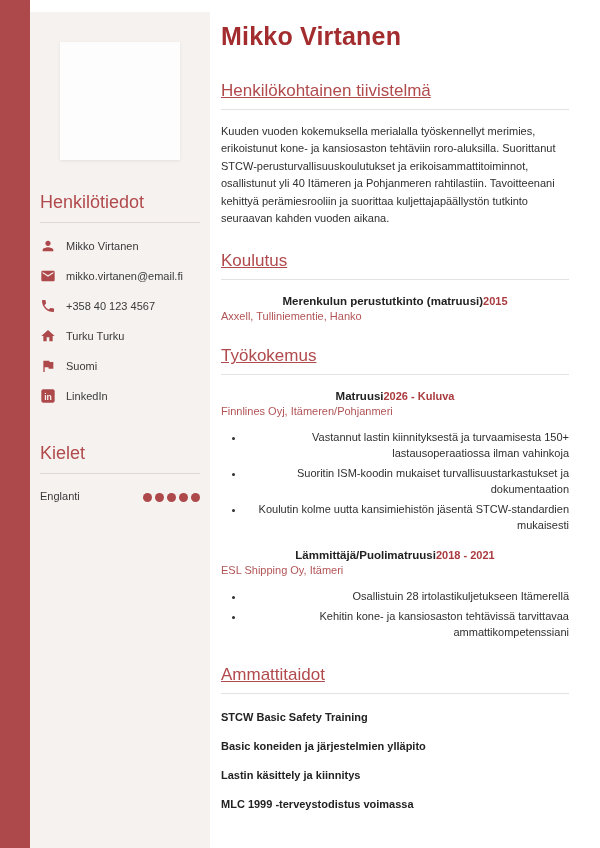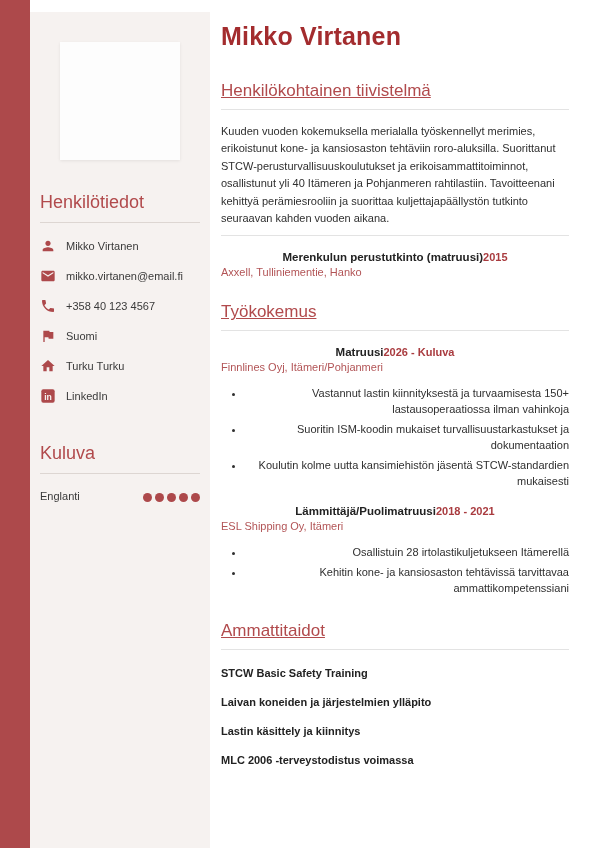--- a/index.html
+++ b/index.html
@@ -108,40 +108,40 @@
       <span class="txt">mikko.virtanen@email.fi</span>
     </div>
     <div class="contact-row">
       <svg class="icn" viewBox="0 0 24 24">
           <path fill="#ad494b" d="M6.62 10.79c1.44 2.83 3.76 5.14 6.59 6.59l2.2-2.2c.27-.27.67-.36 1.02-.24 1.12.37 2.33.57 3.57.57.55 0 1 .45 1 1V20c0 .55-.45 1-1 1-9.39 0-17-7.61-17-17 0-.55.45-1 1-1h3.5c.55 0 1 .45 1 1 0 1.25.2 2.45.57 3.57.11.35.03.74-.25 1.02l-2.2 2.2z"></path>
         </svg>
       <span class="txt">+358 40 123 4567</span>
     </div>
     <div class="contact-row">
       <svg class="icn" viewBox="0 0 24 24">
+          <path fill="#ad494b" d="M10 20v-6h4v6h5v-8h3L12 3 2 12h3v8z"></path>
+        </svg>
+      <span class="txt">Turku Turku</span>
+    </div>
+    <div class="contact-row">
+      <svg class="icn" viewBox="0 0 24 24">
           <path fill="#ad494b" d="M14.4 6L14 4H5v17h2v-7h5.6l.4 2h7V6z"></path>
         </svg>
       <span class="txt">Suomi</span>
-    </div>
-    <div class="contact-row">
-      <svg class="icn" viewBox="0 0 24 24">
-          <path fill="#ad494b" d="M10 20v-6h4v6h5v-8h3L12 3 2 12h3v8z"></path>
-        </svg>
-      <span class="txt">Turku Turku</span>
     </div>
     <div class="contact-row">
       <svg class="icn" viewBox="0 0 24 24">
           <rect x="2" y="2" width="20" height="20" rx="3" fill="#ad494b"></rect>
           <text x="12" y="17.5" font-size="13" font-weight="bold" fill="#f6f2f0" text-anchor="middle" font-family="Liberation Sans, sans-serif">in</text>
         </svg>
       <span class="txt">LinkedIn</span>
     </div>
   </div>
 
-  <h2 class="side-heading">Kuluva</h2>
+  <h2 class="side-heading">Kielet</h2>
   <hr class="side-divider">
 
   <div class="lang-row">
     <span class="lang-name">Englanti</span>
     <span class="dots">
         <span class="dot filled"></span>
         <span class="dot filled"></span>
         <span class="dot filled"></span>
         <span class="dot filled"></span>
         <span class="dot filled"></span>
@@ -152,40 +152,41 @@
 <main class="main">
   <h1 class="cv-name">Mikko Virtanen</h1>
 
   <section class="section">
     <h2 class="section-heading summary-heading">Henkilökohtainen tiivistelmä</h2>
     <hr class="main-divider">
     <p class="summary-text">Kuuden vuoden kokemuksella merialalla työskennellyt merimies, erikoistunut kone- ja kansiosaston tehtäviin roro-aluksilla. Suorittanut STCW-perusturvallisuuskoulutukset ja erikoisammattitoiminnot, osallistunut yli 40 Itämeren ja Pohjanmeren rahtilastiin. Tavoitteenani kehittyä perämiesrooliin ja suorittaa kuljettajapäällystön tutkinto seuraavan kahden vuoden aikana.</p>
   </section>
 
   <section class="section">
+    <h2 class="section-heading block-heading">Koulutus</h2>
     <hr class="main-divider">
     <div class="entry">
       <div class="entry-head">
         <span class="entry-title">Merenkulun perustutkinto (matruusi)</span>
         <span class="entry-date">2015</span>
       </div>
       <div class="entry-subtitle">Axxell, Tulliniementie, Hanko</div>
     </div>
   </section>
 
   <section class="section">
     <h2 class="section-heading block-heading">Työkokemus</h2>
     <hr class="main-divider">
 
     <div class="entry">
       <div class="entry-head">
         <span class="entry-title">Matruusi</span>
         <span class="entry-date">2026 - Kuluva</span>
       </div>
-      <div class="entry-subtitle">Finnlines Oyj, Itämeri/Pohjanmeri</div>
+      <div class="entry-subtitle">Finnlines Oyj, Itämeren/Pohjanmeri</div>
       <ul class="entry-bullets">
         <li>Vastannut lastin kiinnityksestä ja turvaamisesta 150+ lastausoperaatiossa ilman vahinkoja</li>
         <li>Suoritin ISM-koodin mukaiset turvallisuustarkastukset ja dokumentaation</li>
         <li>Koulutin kolme uutta kansimiehistön jäsentä STCW-standardien mukaisesti</li>
       </ul>
     </div>
 
     <div class="entry">
       <div class="entry-head">
         <span class="entry-title">Lämmittäjä/Puolimatruusi</span>
@@ -197,18 +198,18 @@
         <li>Kehitin kone- ja kansiosaston tehtävissä tarvittavaa ammattikompetenssiani</li>
       </ul>
     </div>
   </section>
 
   <section class="section">
     <h2 class="section-heading block-heading">Ammattitaidot</h2>
     <hr class="main-divider">
     <div class="skills-list">
       <div class="skill-item">STCW Basic Safety Training</div>
-      <div class="skill-item">Laivan koneiden ja järjestelmien ylläpito</div>
+      <div class="skill-item">Basic koneiden ja järjestelmien ylläpito</div>
       <div class="skill-item">Lastin käsittely ja kiinnitys</div>
-      <div class="skill-item">MLC 2006 -terveystodistus voimassa</div>
+      <div class="skill-item">MLC 1999 -terveystodistus voimassa</div>
     </div>
   </section>
 </main>
 
 </body></html>

